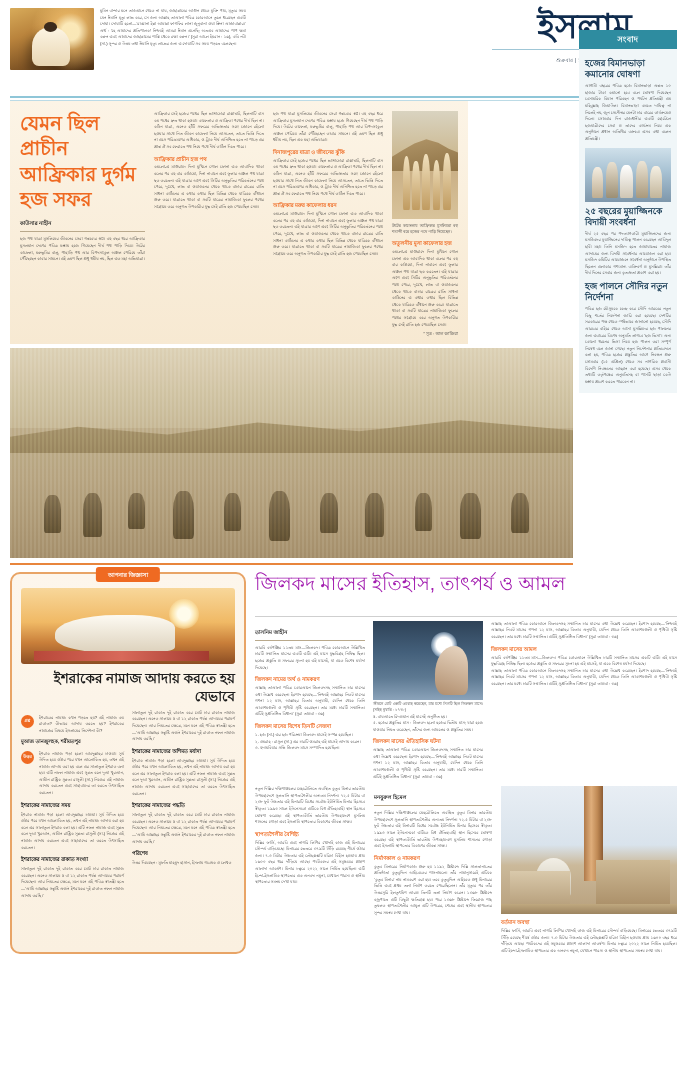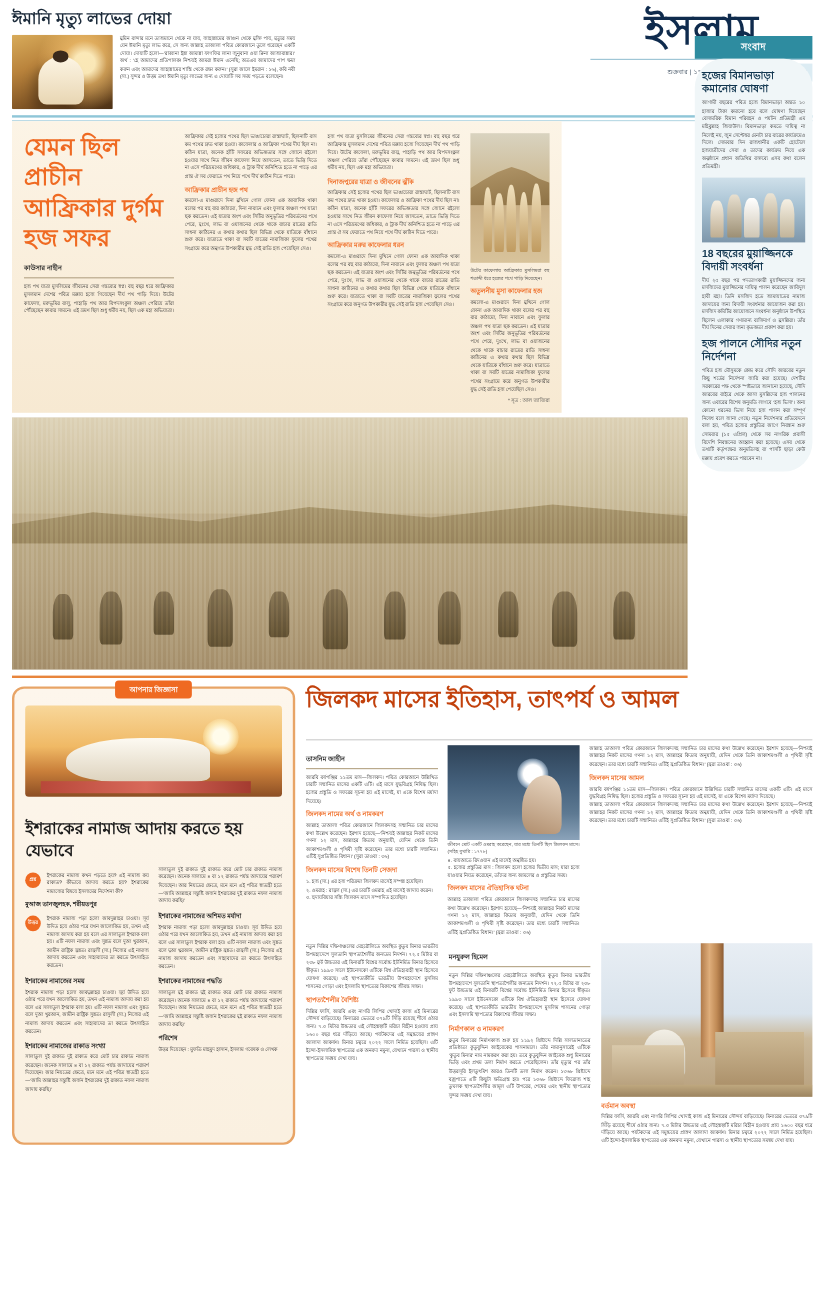--- a/index.html
+++ b/index.html
@@ -54,21 +54,21 @@
   }
 
   
   .rail {
     position:absolute; right:10px; top:30px; width:98px;
   }
   .rail-head {
     background:#2e8ca0; color:#fff; text-align:center;
     font-size:8px; font-weight:bold; padding:3px 0; letter-spacing:.4px;
   }
-  .rail-box { background:#f0f6f8; padding:5px 6px 7px 6px;border-radius:24px; }
+  .rail-box { background:#f0f6f8; padding:5px 6px 7px 6px; }
   .rail-h {
     font-size:8.6px; font-weight:bold; color:#10354f; line-height:1.28; margin:4px 0 3px;
   }
   .rail-p { font-size:4.05px; line-height:1.64; color:#2c2c2c; text-align:justify; }
   .rail-photo {
     width:100%; height:54px; margin:5px 0 2px;
     background:linear-gradient(180deg,#cfe0ea 0%,#a9c3d4 42%,#7e97ab 100%);
     position:relative; overflow:hidden;
   }
   .rail-photo i {
@@ -169,34 +169,34 @@
     background:radial-gradient(circle,#fffceb 0 30%,rgba(255,240,190,.75) 55%,rgba(255,210,130,0) 78%);
   }
   .ask-photo .body {
     position:absolute; left:16%; bottom:16%; width:56%; height:48%;
     background:linear-gradient(180deg,#fdfaf2,#ddd2bd); border-radius:52% 34% 14% 40%;
   }
   .ask-photo .mat {
     position:absolute; left:6%; bottom:4%; width:82%; height:13%;
     background:linear-gradient(90deg,#b8483a,#d8695a,#a43b30);
   }
-  .ask-h { font-size:13.5px; font-weight:bold; color:#1d1d1d; line-height:1.32; margin:18px 0 4px; }
+  .ask-h { font-size:13.5px; font-weight:bold; color:#1d1d1d; line-height:1.32; margin:6px 0 4px;text-align:right; }
   .qa { display:flex; gap:5px; margin-top:5px; }
   .qa-dot {
     width:13px; height:13px; border-radius:50%; background:#ef6a22; color:#fff; flex:none;
     font-size:4.2px; font-weight:bold; display:flex; align-items:center; justify-content:center;
   }
   .asker { font-size:5px; font-weight:bold; color:#111; margin-top:3px; }
   .ask-cols { display:flex; gap:8px; margin-top:4px; }
   .ask-cols > div { flex:1; }
   .subhead-dark { font-size:5.2px; font-weight:bold; color:#111; margin:5px 0 2px; }
 
   .sec2-main { flex:1; }
   .sec2-title {
-    font-size:19px; font-weight:bold; color:#c2410c; line-height:1.25; margin-bottom:20px;
+    font-size:19px; font-weight:normal; color:#a21caf; line-height:1.25; margin-bottom:20px;
   }
   .sec2-cols { display:flex; gap:8px; margin-top:4px; }
   .c-narrow { width:110px; }
   .moon-photo {
     width:100%; height:79px; position:relative; overflow:hidden;
     background:linear-gradient(180deg,#2e4257 0%,#44607b 40%,#5d7992 72%,#8ba3ba 100%);
   }
   .moon-photo .m {
     position:absolute; right:24%; top:14%; width:26px; height:26px; border-radius:50%;
     background:radial-gradient(circle,#ffffff 0 42%,rgba(220,238,255,.55) 62%,rgba(180,210,240,0) 80%);
@@ -239,21 +239,20 @@
   }
 </style>
 </head>
 <body>
 
 <div class="page">
 
   <div class="topstrip">
 
     <div class="ts-left">
-      <h2>ঈমানি মৃত্যু লাভের দোয়া</h2>
       <div class="inner">
         <div class="ts-photo"></div>
         <div class="ts-body">মুমিন বান্দার মনে তাজমানে থেকে না যায়, জাহান্নামের আগুন থেকে মুক্তি পায়, মৃত্যুর সময় যেন ঈমানি মৃত্যু লাভ করে, সে জন্য আল্লাহ তাআলা পবিত্র কোরআনে তুলে ধরেছেন একটি দোয়া। দোয়াটি হলো—‘রাব্বানা ইন্না আমান্না ফাগফির লানা জুনুবানা ওয়া ক্বিনা আজাবান্নার।’ অর্থ : ‘হে আমাদের প্রতিপালক! নিশ্চয়ই আমরা ঈমান এনেছি; অতএব আমাদের পাপ ক্ষমা করুন এবং আমাদের জাহান্নামের শাস্তি থেকে রক্ষা করুন।’ (সুরা আলে ইমরান : ১৬), কবি নবী (সা.) সুন্দর ও উত্তম তথা ঈমানি মৃত্যু লাভের জন্য এ দোয়াটি সব সময় পড়তে বলেছেন।</div>
       </div>
     </div>
 
     <div class="ts-mid"></div>
 
     <div class="ts-mast">
       <div class="mast-title">ইসলাম</div>
@@ -273,21 +272,21 @@
       <div class="rail-h">হজের বিমানভাড়া কমানোর ঘোষণা</div>
       <div class="rail-p">আগামী বছরের পবিত্র হজে বিমানভাড়া অন্তত ১০ হাজার টাকা কমানো হবে বলে ঘোষণা দিয়েছেন বেসামরিক বিমান পরিবহন ও পর্যটন প্রতিমন্ত্রী এম মহিবুল্লাহ জিয়াউল। বিমানভাড়া কমতে দায়িত্ব না নিলেই নয়, জুন সেপ্টেম্বর মেনটা চার বারের কার্যক্রমেও দিলে। সোমবার দিন রাজধানীর একটি হোটেলে হজযাত্রীদের সেবা ও তাদের কার্যক্রম নিয়ে এক অনুষ্ঠানে প্রধান অতিথির বক্তব্যে এসব কথা বলেন প্রতিমন্ত্রী।</div>
 
       <div class="rail-photo">
         <i></i>
           <i></i>
           <i></i>
           <i></i>
           <i></i>
       </div>
-      <div class="rail-h">18 বছরের মুয়াজ্জিনকে বিদায়ী সংবর্ধনা</div>
+      <div class="rail-h">২৫ বছরের মুয়াজ্জিনকে বিদায়ী সংবর্ধনা</div>
       <div class="rail-p">দীর্ঘ ২৫ বছর পর পদত্যাগকারী মুয়াজ্জিনদের জন্য মসজিদের মুয়াজ্জিনের দায়িত্ব পালন করেছেন আবিদুল হাবী মহা। তিনি মসজিদ হতে জামায়াতের নামাজ আদায়ের জন্য বিদায়ী সংবর্ধনার আয়োজন করা হয়। মসজিদ কমিটির আয়োজনে সংবর্ধনা অনুষ্ঠানে উপস্থিত ছিলেন এলাকার গণ্যমান্য ব্যক্তিবর্গ ও মুসল্লিরা। তাঁর দীর্ঘ দিনের সেবার জন্য কৃতজ্ঞতা প্রকাশ করা হয়।</div>
 
       <div class="rail-h">হজ পালনে সৌদির নতুন নির্দেশনা</div>
       <div class="rail-p">পবিত্র হজ মৌসুমকে কেন্দ্র করে সৌদি আরবের নতুন কিছু শর্তের নির্দেশনা জারি করা হয়েছে। দেশটির সরকারের পক্ষ থেকে স্পষ্টভাবে জানানো হয়েছে, সৌদি আরবের বাইরে থেকে আসা মুসল্লিদের হজ পালনের জন্য এবারের বিশেষ অনুমতি লাগবে ‘হজ ভিসা’। অন্য কোনো ধরনের ভিসা নিয়ে হজ পালন করা সম্পূর্ণ নিষেধ বলে জানা গেছে। নতুন নির্দেশনার প্রতিবেদনে বলা হয়, পবিত্র হজের প্রস্তুতির আগে নিবন্ধন শুরু সোমবার (১৫ এপ্রিল) থেকে সব নাগরিক প্রবাসী বিদেশি নিবন্ধনের আহ্বান করা হয়েছে। এসব থেকে তথ্যটি কর্তৃপক্ষের অনুমতিসহ বা পাসটি ছাড়া কেউ মক্কায় প্রবেশ করতে পারবেন না।</div>
     </div>
   </div>
 
   <div class="lead">
     <div class="lead-band">
 

